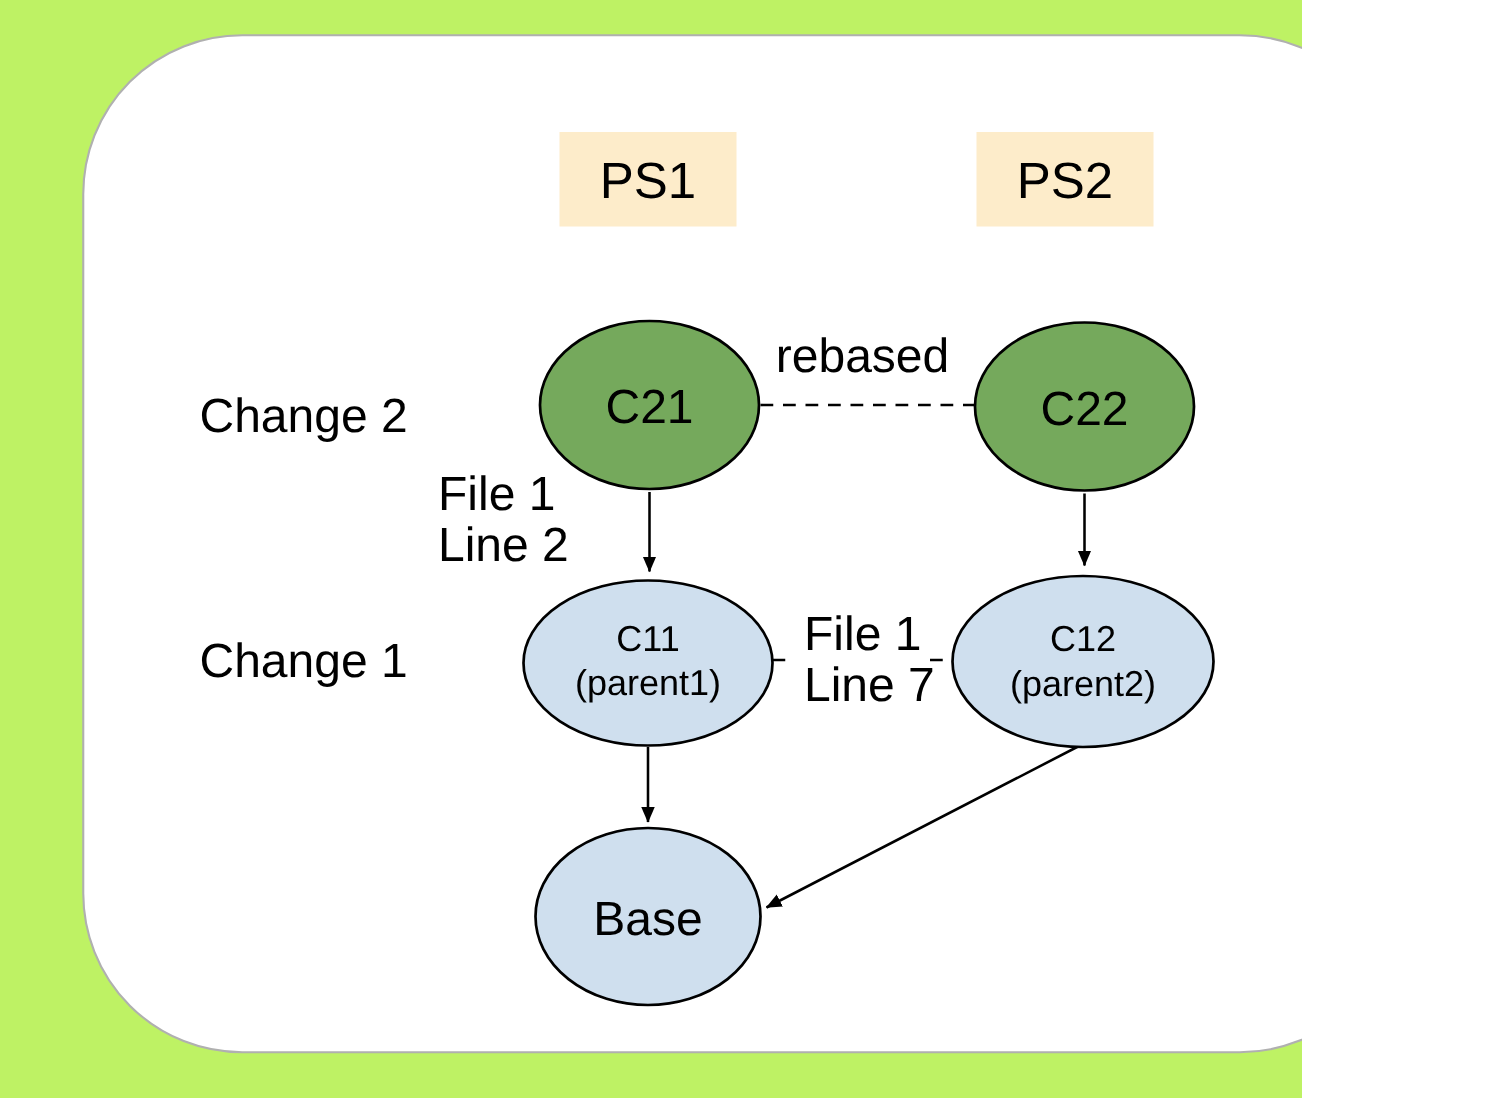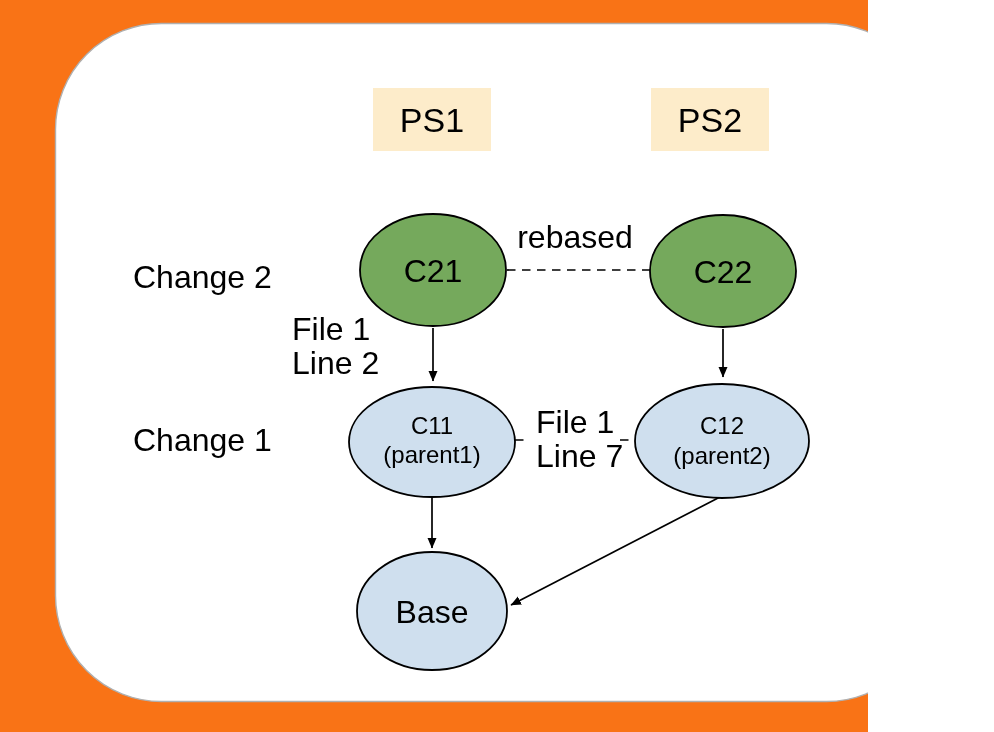--- a/index.html
+++ b/index.html
@@ -4,21 +4,21 @@
 <style>
   html, body {
     margin: 0;
     padding: 0;
     background: #ffffff;
   }
   .stage {
     position: relative;
     width: 868px;
     height: 732px;
-    background: #f97316;
+    background: #bef264;
     overflow: hidden;
   }
   svg text {
     font-family: "Liberation Sans", "DejaVu Sans", sans-serif;
     fill: #000000;
   }
   .label-lg   { font-size: 32px; }
   .label-ps   { font-size: 34px; }
   .label-sm   { font-size: 24px; }
   .mid        { text-anchor: middle; }

